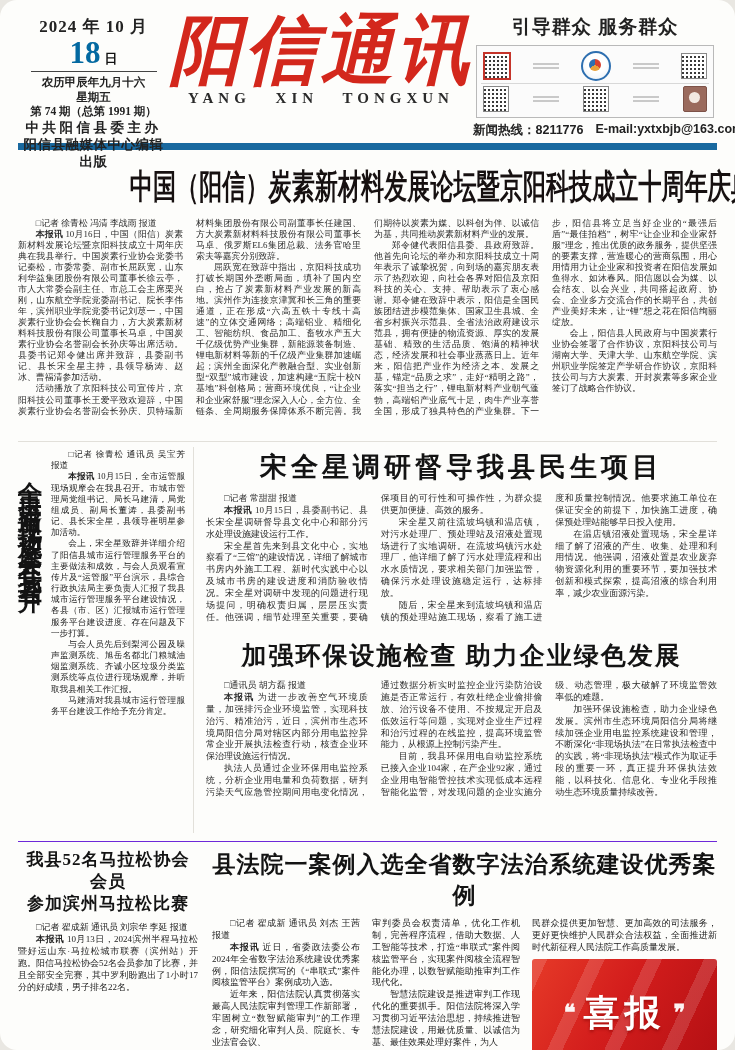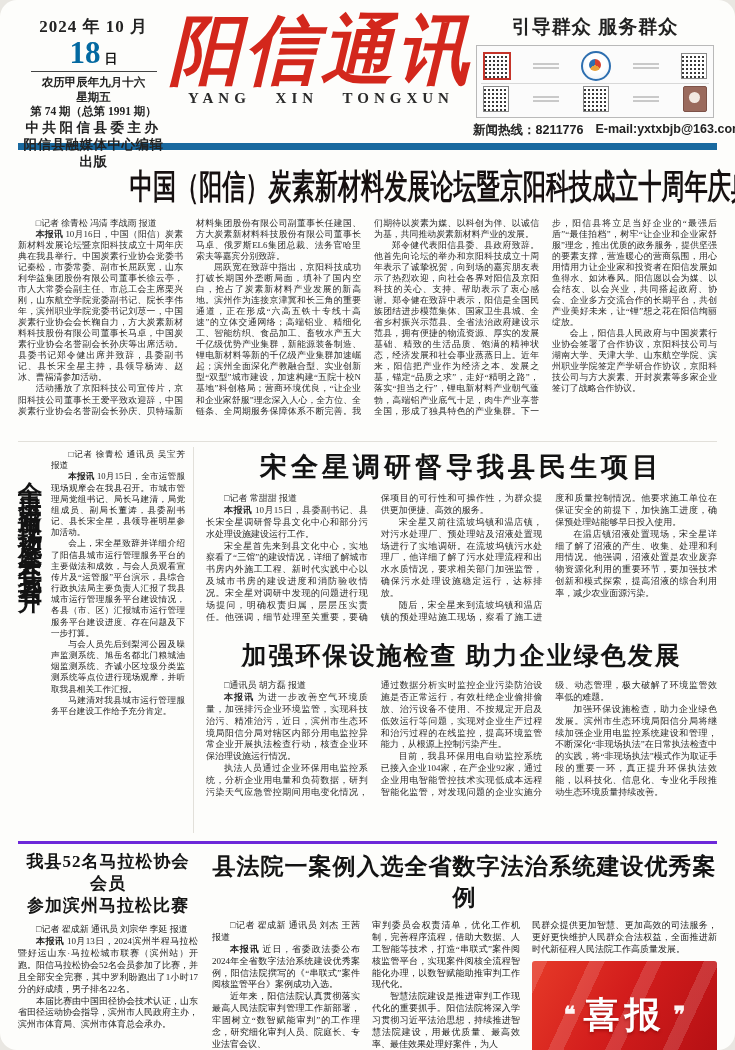--- a/index.html
+++ b/index.html
@@ -59,21 +59,21 @@
               letter-spacing:8px;line-height:1;color:#131313;margin-top:14px;}
   .vert-body{flex:1;font-size:8.6px;line-height:1.3;text-align:justify;overflow:hidden;padding-top:2px;}
   .center-stack{flex:1;display:flex;flex-direction:column;}
   .sec-hl{text-align:center;font-weight:900;color:#131313;font-family:"Liberation Serif","DejaVu Serif",serif;}
   .hl-minsheng{font-size:27px;letter-spacing:4px;margin:2px 0 8px 0;}
   .hl-enviro{font-size:25px;letter-spacing:2px;margin:10px 0 8px 0;}
   .cols3{column-count:3;column-gap:13px;overflow:hidden;font-size:9px;line-height:1.32;text-align:justify;color:#2b2b2b;}
   .cols-minsheng{height:136px;}
   .cols-enviro{height:152px;}
   
-  .bot{display:flex;gap:14px;margin-top:8px;border-top:3px solid #6d28d9;padding-top:7px;height:182px;box-sizing:border-box;}
+  .bot{display:flex;gap:14px;margin-top:8px;border-top:1px solid #6d28d9;padding-top:7px;height:182px;box-sizing:border-box;}
   .marathon{width:180px;}
   .mar-title{font-size:17px;font-weight:900;text-align:center;line-height:1.3;letter-spacing:1px;color:#131313;}
   .mar-body{margin-top:7px;height:128px;overflow:hidden;font-size:9px;line-height:1.32;text-align:justify;}
   .court{flex:1;}
   .court-hl{font-size:23px;letter-spacing:1px;margin:0 0 7px 0;}
   .court-cols{display:flex;gap:12px;height:148px;overflow:hidden;}
   .ccol{flex:1;font-size:9px;line-height:1.32;text-align:justify;overflow:hidden;}
   .ccol.wide{flex:1.25;display:flex;flex-direction:column;}
   .cont{text-indent:0 !important;}
   .xibao{margin-top:5px;flex:1;min-height:84px;border-radius:3px;position:relative;overflow:hidden;
@@ -197,35 +197,34 @@
   <div class="bot">
 
     <div class="marathon">
       <div class="mar-title">
         <div>我县52名马拉松协会会员</div>
         <div>参加滨州马拉松比赛</div>
       </div>
       <div class="mar-body">
         <p class="byline">□记者 翟成新 通讯员 刘宗华 李延 报道</p>
         <p><span class="lede">本报讯</span><span> 10月13日，2024滨州半程马拉松暨好运山东·马拉松城市联赛（滨州站）开跑。阳信马拉松协会52名会员参加了比赛，并且全部安全完赛，其中罗利盼跑出了1小时17分的好成绩，男子排名22名。</span></p>
-        <p>本届比赛由中国田径协会技术认证，山东省田径运动协会指导，滨州市人民政府主办，滨州市体育局、滨州市体育总会承办。</p>
       </div>
     </div>
 
     <div class="court">
       <div class="sec-hl court-hl">县法院一案例入选全省数字法治系统建设优秀案例</div>
       <div class="court-cols">
         <div class="ccol">
           <p class="byline">□记者 翟成新 通讯员 刘杰 王茜 报道</p>
           <p><span class="lede">本报讯</span><span> 近日，省委政法委公布2024年全省数字法治系统建设优秀案例，阳信法院撰写的《“串联式”案件阅核监管平台》案例成功入选。</span></p>
           <p>近年来，阳信法院认真贯彻落实最高人民法院审判管理工作新部署，牢固树立“数智赋能审判”的工作理念，研究细化审判人员、院庭长、专业法官会议、</p>
         </div>
         <div class="ccol">
           <p class="cont">审判委员会权责清单，优化工作机制，完善程序流程，借助大数据、人工智能等技术，打造“串联式”案件阅核监管平台，实现案件阅核全流程智能化办理，以数智赋能助推审判工作现代化。</p>
-          <p>智慧法院建设是推进审判工作现代化的重要抓手。阳信法院将深入学习贯彻习近平法治思想，持续推进智慧法院建设，用最优质量、最高效率、最佳效果处理好案件，为人</p>
+          <p>智慧法院建设是推进审判工作现代化的重要抓手。阳信法院将深入学习贯彻习近平法治思想，持续推进智慧法院建设，用最优质量、以诚信为基、最佳效果处理好案件，为人</p>
         </div>
         <div class="ccol wide">
           <p class="cont">民群众提供更加智慧、更加高效的司法服务，更好更快维护人民群众合法权益，全面推进新时代新征程人民法院工作高质量发展。</p>
           <div class="xibao">
             <span class="orn">❝</span>
             <span class="xibao-text">喜报</span>
             <span class="orn">❞</span>
           </div>
         </div>
       </div>

